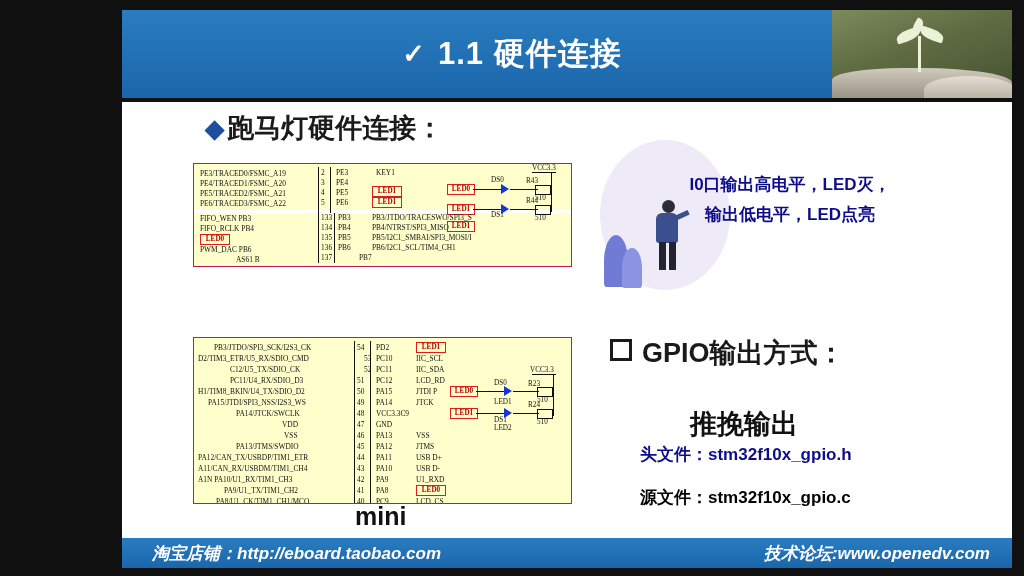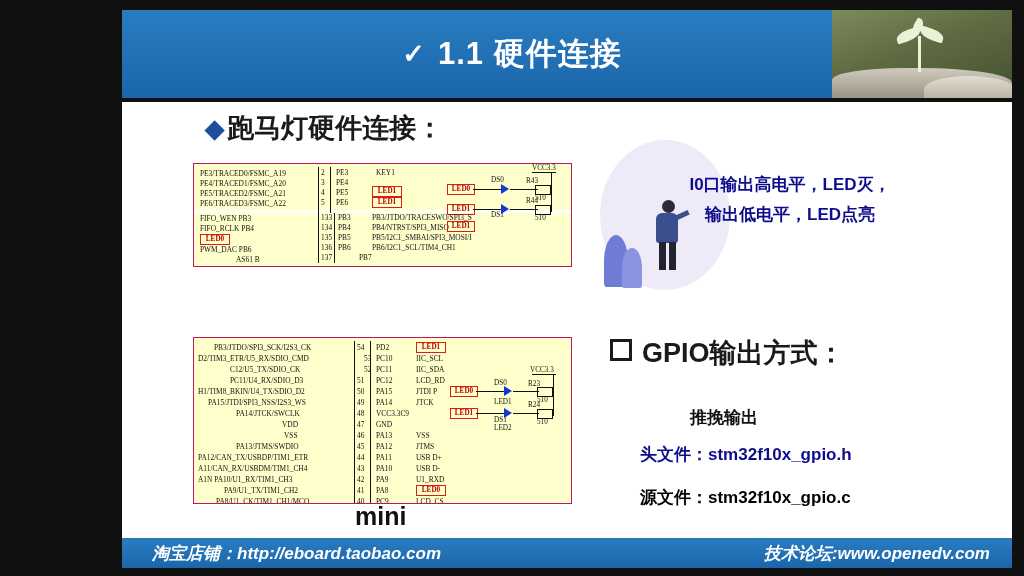--- a/index.html
+++ b/index.html
@@ -54,21 +54,21 @@
   .note-figure{position:absolute;left:648px;top:200px;width:44px;height:70px;}
   .fig-head{position:absolute;left:14px;top:0;width:13px;height:13px;border-radius:50%;background:#2b2b3a;}
   .fig-body{position:absolute;left:8px;top:13px;width:22px;height:30px;background:#3b4f8f;border-radius:6px 6px 3px 3px;}
   .fig-leg1{position:absolute;left:11px;top:42px;width:7px;height:28px;background:#23232f;}
   .fig-leg2{position:absolute;left:21px;top:42px;width:7px;height:28px;background:#23232f;}
   .fig-arm{position:absolute;left:27px;top:16px;width:15px;height:5px;background:#3b4f8f;transform:rotate(-25deg);transform-origin:left center;}
   .plant1{position:absolute;left:604px;top:235px;width:24px;height:52px;background:#6f7bd4;border-radius:50% 50% 10% 10%;}
   .plant2{position:absolute;left:622px;top:248px;width:20px;height:40px;background:#8a94e0;border-radius:50% 50% 10% 10%;}
   .note-text{position:absolute;left:640px;top:170px;width:300px;text-align:center;font-size:17px;font-weight:bold;color:#0d0d8c;line-height:30px;}
 
-  .txt-push{position:absolute;left:690px;top:406px;font-size:17px;font-weight:bold;color:#111;text-align:right;}
+  .txt-push{position:absolute;left:690px;top:406px;font-size:27px;font-weight:bold;color:#111;text-align:right;}
   .txt-h{position:absolute;left:640px;top:443px;font-size:17px;font-weight:bold;color:#0d0d8c;}
   .txt-c{position:absolute;left:640px;top:486px;font-size:17px;font-weight:bold;color:#000000;}
 
   
   .footer{position:absolute;left:122px;bottom:8px;width:890px;height:30px;background:linear-gradient(180deg,#2a7cc0,#1b66ab);}
   .footer-l{position:absolute;left:30px;top:4px;font-size:17px;font-weight:bold;color:#ffffff;font-style:italic;}
   .footer-r{position:absolute;right:22px;top:4px;font-size:17px;font-weight:bold;color:#ffffff;font-style:italic;}
 </style>
 </head>
 <body>

